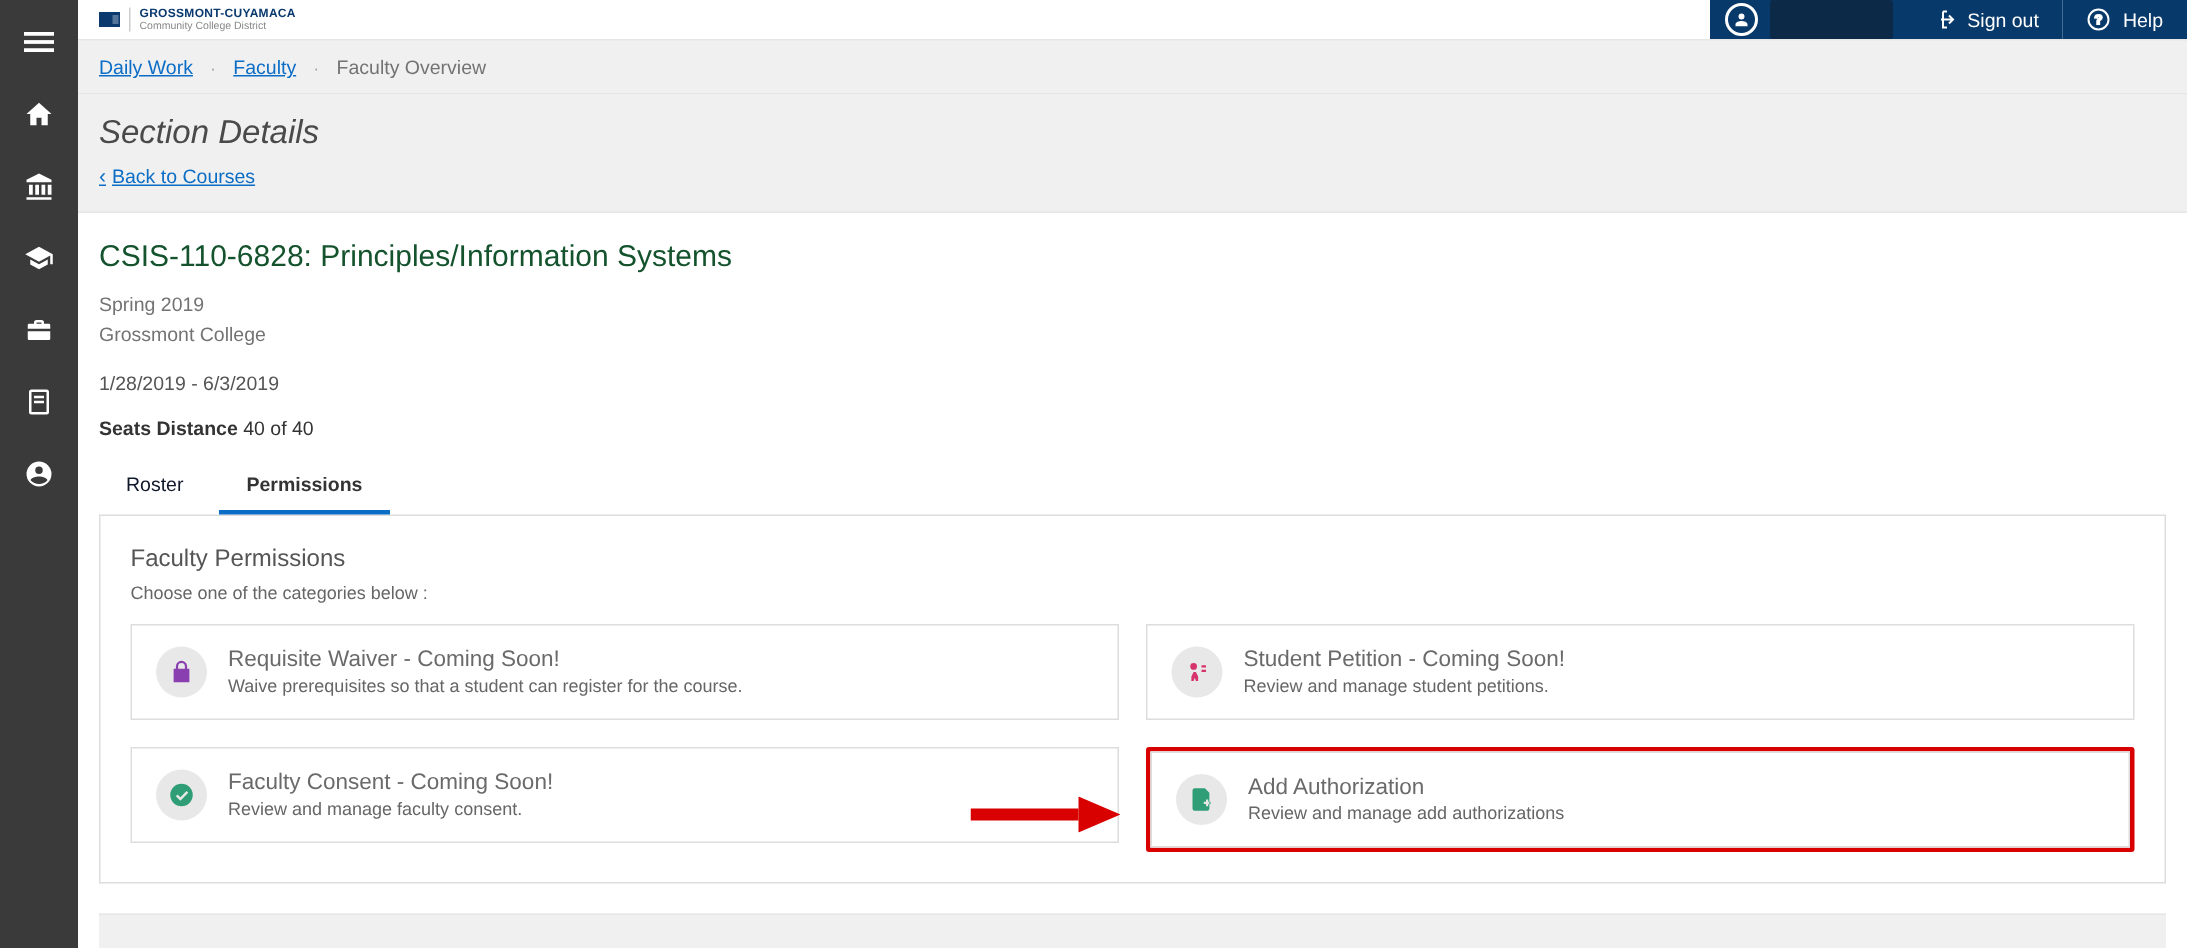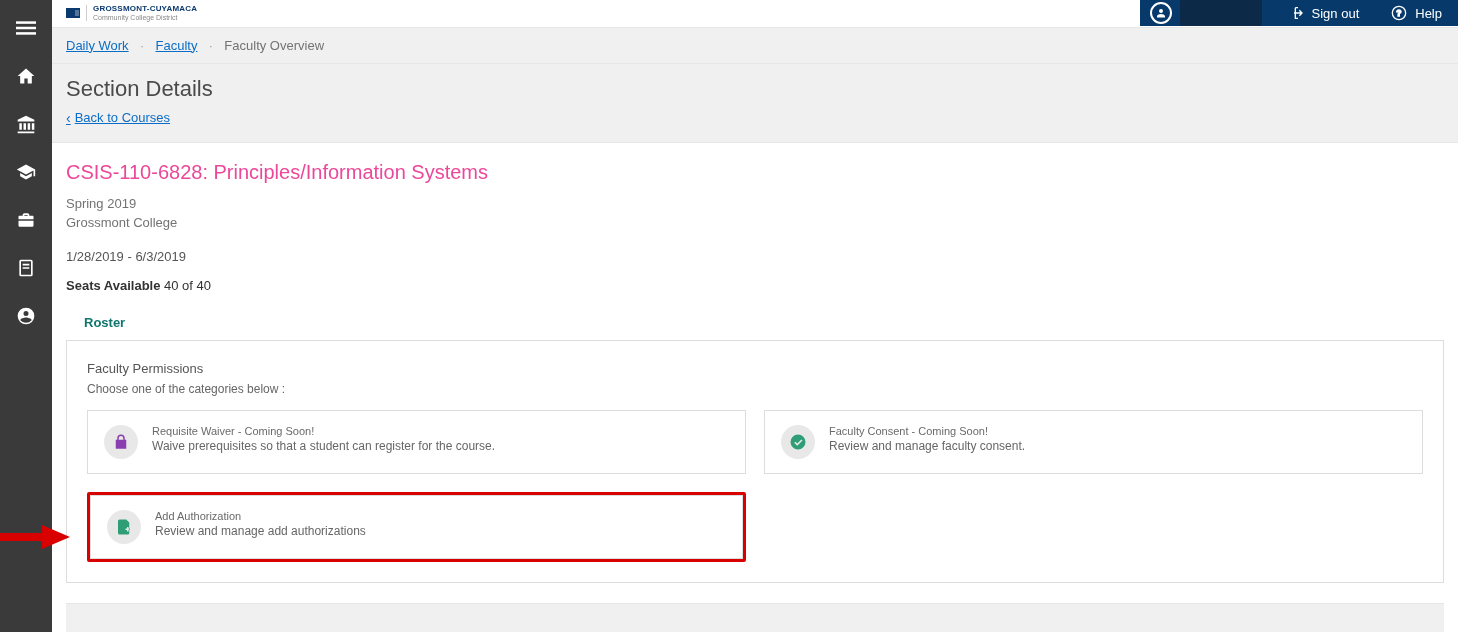--- a/index.html
+++ b/index.html
@@ -22,41 +22,41 @@
 .user-pill .avatar-ring svg { fill:#fff; width:12px; height:12px;}
 .user-pill .user-box { width:82px; height:26px; background:#0c2947; margin-left:8px; border-radius:2px; }
 .top-action { display:flex; align-items:center; background:#073a6b; color:#fff; padding:0 16px; gap:8px; font-size:13px; cursor:pointer; }
 .top-action svg { width:16px; height:16px; fill:none; stroke:#fff; stroke-width:2; }
 .top-action.help svg { fill:#fff; }
 .breadcrumb { background:#f0f0f0; padding: 10px 14px; font-size:13px; border-top:1px solid #e6e6e6; border-bottom:1px solid #e6e6e6;}
 .breadcrumb a { color:#0b6dc6; text-decoration: underline; }
 .breadcrumb .sep { color:#999; margin:0 8px; font-size:11px; }
 .breadcrumb .current { color:#737373; }
 .subheader { background:#f0f0f0; padding: 12px 14px 16px; border-bottom:1px solid #e6e6e6;}
-.page-title { font-size:22px; color:#4a4a4a; font-weight:400; }
+.page-title { font-size:22px; color:#4a4a4a; font-weight:400;font-style:italic; }
 .back-link { display:inline-flex; align-items:center; margin-top:8px; font-size:13px; color:#0b6dc6; text-decoration:underline; cursor:pointer; gap:4px;}
 .back-link .chev { color:#0b6dc6; font-size:14px; text-decoration:none;}
 .content { padding: 18px 14px 0 14px; }
-.section-title { font-size:20px; color:#ec4899; font-weight:400; margin-bottom:10px;}
+.section-title { font-size:20px; color:#14532d; font-weight:400; margin-bottom:10px;}
 .meta { font-size:13px; color:#737373; line-height:1.5; margin-bottom:14px;}
 .meta2 { font-size:13px; color:#555; line-height:1.5; margin-bottom:12px;}
 .seats { font-size:13px; color:#333; margin-bottom:12px;}
 .seats strong { font-weight:700; }
 .tabs { display:flex; border-bottom:1px solid #ddd; margin-bottom:0;}
-.tab { padding:10px 18px; font-size:13px; color:#0f766e; cursor:pointer; margin-right:6px;font-weight:bold;}
+.tab { padding:10px 18px; font-size:13px; color:#0f172a; cursor:pointer; margin-right:6px;}
 .tab.active { color:#333; border-bottom:3px solid #0b6dc6; font-weight:600;}
 .panel { border:1px solid #ddd; border-top:none; padding:20px; }
-.panel h3 { font-size:13px; color:#555; font-weight:400; margin-bottom:6px;}
+.panel h3 { font-size:16px; color:#555; font-weight:400; margin-bottom:6px;}
 .panel .hint { font-size:12px; color:#666; margin-bottom:14px;}
 .cards { display:grid; grid-template-columns:1fr 1fr; gap:18px; }
 .card-wrap { position:relative; }
 .card { border:1px solid #ddd; padding:14px 16px; display:flex; gap:14px; align-items:flex-start; cursor:pointer; background:#fff;}
 .card .icon-circle { width:34px; height:34px; border-radius:50%; background:#e8e8e8; display:flex; align-items:center; justify-content:center; flex-shrink:0;}
 .card .icon-circle svg { width:18px; height:18px; }
-.card .card-title { font-size:11px; color:#6a6a6a; font-weight:400; margin-bottom:2px;}
+.card .card-title { font-size:15px; color:#6a6a6a; font-weight:400; margin-bottom:2px;}
 .card .card-desc { font-size:12px; color:#666;}
 .highlight-box { border:3px solid #d90000; border-radius:2px; }
 .arrow-annotation { position:absolute; top:30px; left:-120px; }
 .arrow-annotation svg { width:100px; height:24px; }
 .footer { background:#f0f0f0; border-top:1px solid #e6e6e6; text-align:center; padding:14px; font-size:12px; color:#555; margin-top:20px;}
 </style>
 </head>
 <body>
 
 <div class="app">
@@ -153,27 +153,28 @@
     <div class="content">
       <div class="section-title">CSIS-110-6828: Principles/Information Systems</div>
       <div class="meta">
         <div>Spring 2019</div>
         <div>Grossmont College</div>
       </div>
       <div class="meta2">
         <div>1/28/2019 - 6/3/2019</div>
       </div>
       <div class="seats">
-        <strong>Seats Available</strong>
+        <strong>Seats Distance</strong>
         <span> </span>
         <span>40 of 40</span>
       </div>
 
       <div class="tabs">
         <div class="tab">Roster</div>
+        <div class="tab active">Permissions</div>
       </div>
 
       <div class="panel">
         <h3>Faculty Permissions</h3>
         <div class="hint">Choose one of the categories below :</div>
 
         <div class="cards">
           <div class="card-wrap">
             <div class="card">
               <div class="icon-circle">
@@ -181,20 +182,33 @@
                     <path fill="#8a3fb0" d="M17 9V7a5 5 0 00-10 0v2H5v12h14V9h-2zm-8 0V7a3 3 0 016 0v2H9z"></path>
                   </svg>
               </div>
               <div>
                 <div class="card-title">Requisite Waiver - Coming Soon!</div>
                 <div class="card-desc">Waive prerequisites so that a student can register for the course.</div>
               </div>
             </div>
           </div>
 
+          <div class="card-wrap">
+            <div class="card">
+              <div class="icon-circle">
+                <svg viewBox="0 0 24 24">
+                    <path fill="#d6336c" d="M9 4a3 3 0 110 6 3 3 0 010-6zm-2 8h4l2 4v4h-2l-1-3-1 3H7v-4l2-4zm9-6h4v2h-4V6zm0 4h4v2h-4v-2z"></path>
+                  </svg>
+              </div>
+              <div>
+                <div class="card-title">Student Petition - Coming Soon!</div>
+                <div class="card-desc">Review and manage student petitions.</div>
+              </div>
+            </div>
+          </div>
 
           <div class="card-wrap">
             <div class="card">
               <div class="icon-circle">
                 <svg viewBox="0 0 24 24">
                     <path fill="#2f9e77" d="M12 2a10 10 0 100 20 10 10 0 000-20zm-1 15l-4-4 1.5-1.5L11 14l5.5-5.5L18 10l-7 7z"></path>
                   </svg>
               </div>
               <div>
                 <div class="card-title">Faculty Consent - Coming Soon!</div>

